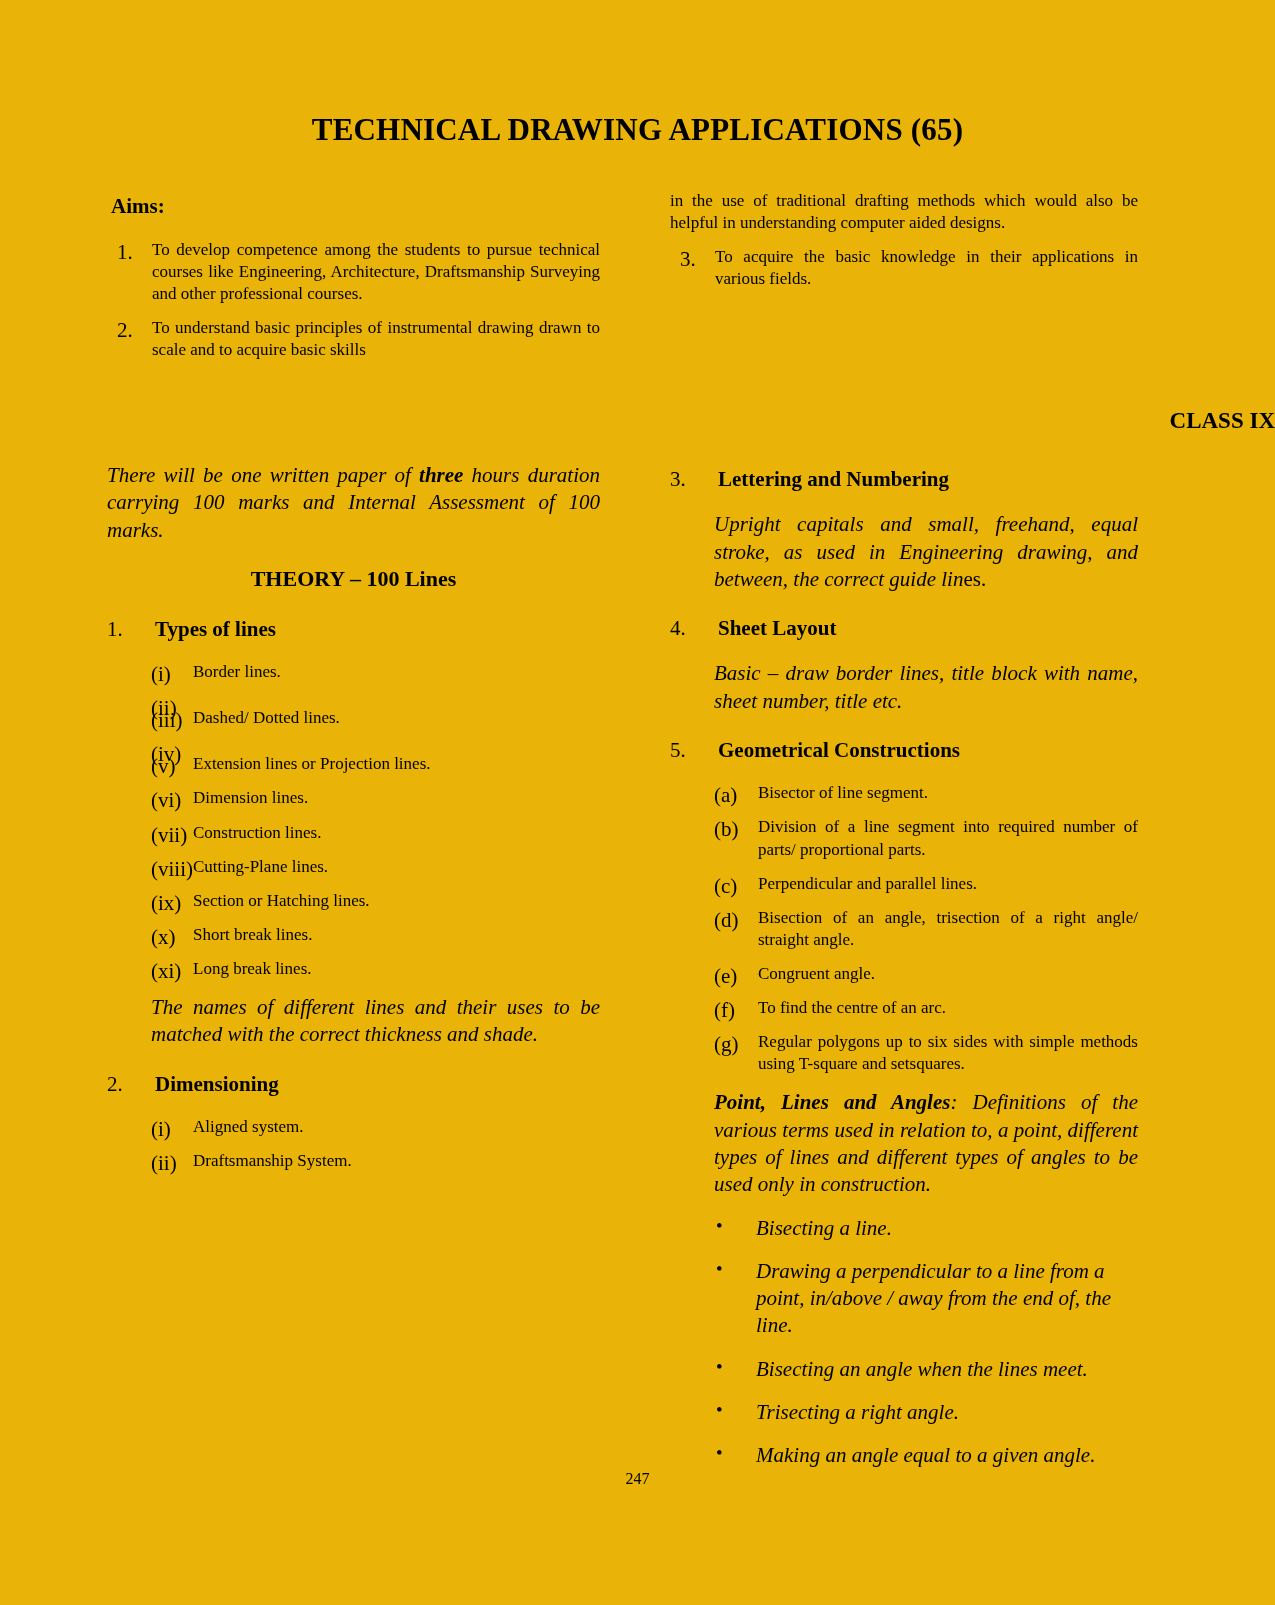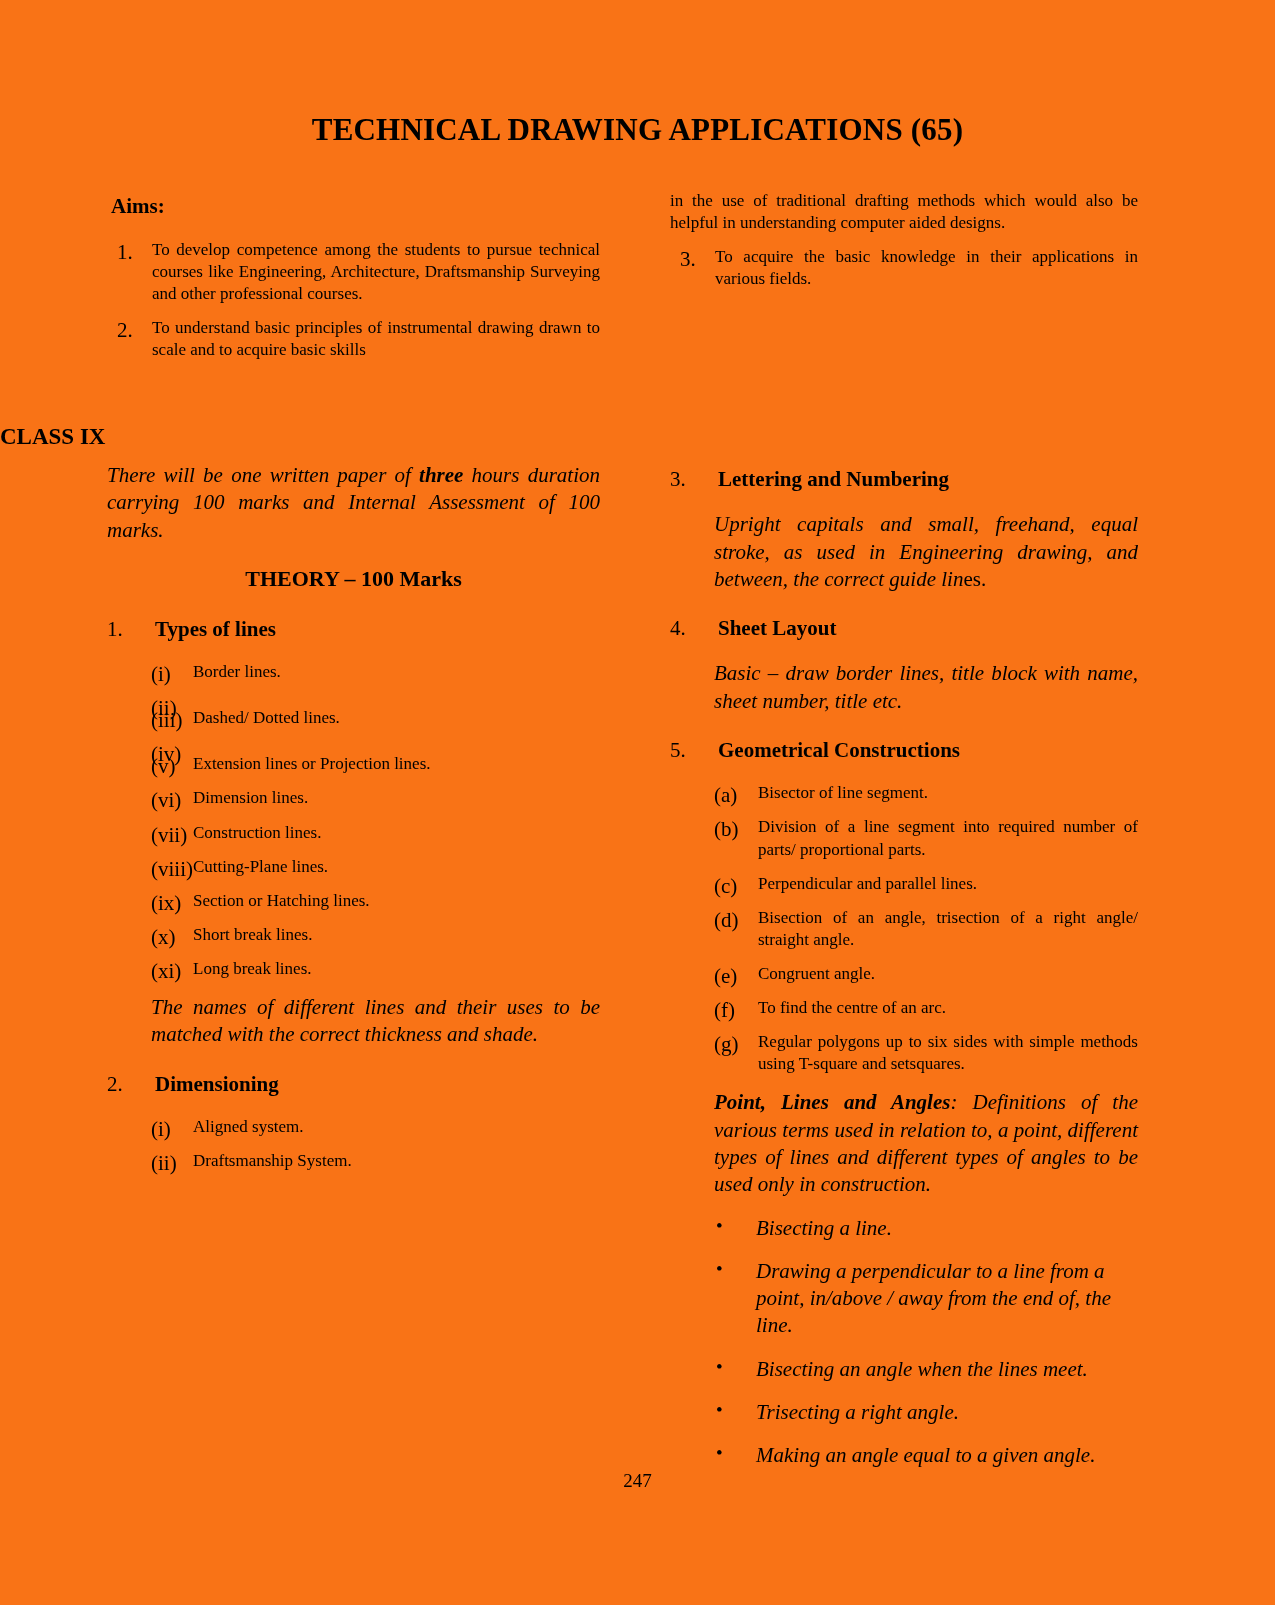--- a/index.html
+++ b/index.html
@@ -4,21 +4,21 @@
 <style>
   html, body {
     margin: 0;
     padding: 0;
     background: #ffffff;
   }
   .page {
     position: relative;
     width: 1275px;
     height: 1605px;
-    background: #f97316;
+    background: #eab308;
     color: #000000;
     font-family: "Liberation Serif", "DejaVu Serif", serif;
     overflow: hidden;
   }
 
   
   .doc-title {
     position: absolute;
     top: 112px;
     left: 0;
@@ -113,24 +113,23 @@
     text-align: center;
     font-size: 22px;
     font-weight: bold;
   }
 
   .class-head {
     position: absolute;
     top: 408px;
     left: 0;
     width: 1275px;
-    text-align: left;
+    text-align: right;
     font-size: 23px;
     font-weight: bold;
-    margin-top: 16px;
   }
 
   
   .band-body {
     position: absolute;
     top: 462px;
     left: 107px;
     width: 1031px;
   }
   .gap-12 { height: 12px; }
@@ -143,21 +142,21 @@
   .b { font-weight: bold; }
   .up { font-style: normal; }
 
   
   .page-number {
     position: absolute;
     top: 1470px;
     left: 0;
     width: 1275px;
     text-align: center;
-    font-size: 19px;
+    font-size: 16px;
   }
 </style>
 </head>
 <body>
 
 <div class="page">
 
   <div class="doc-title">TECHNICAL DRAWING APPLICATIONS (65)</div>
 
   <div class="band-aims">
@@ -197,21 +196,21 @@
   <div class="class-head">CLASS IX</div>
 
   <div class="band-body">
 
     <div class="col-left">
 
       <div class="para-it"><span>There will be one written paper of </span><span class="b">three</span><span> hours duration carrying 100 marks and Internal Assessment of 100 marks.</span></div>
 
       <div class="gap-22"></div>
 
-      <div class="center-head">THEORY – 100 Marks</div>
+      <div class="center-head">THEORY – 100 Lines</div>
 
       <div class="gap-20"></div>
 
       <div class="numitem ind-sec">
         <span class="marker">1.</span>
         <span class="body h-bold">Types of lines</span>
       </div>
 
       <div class="gap-14"></div>
 

